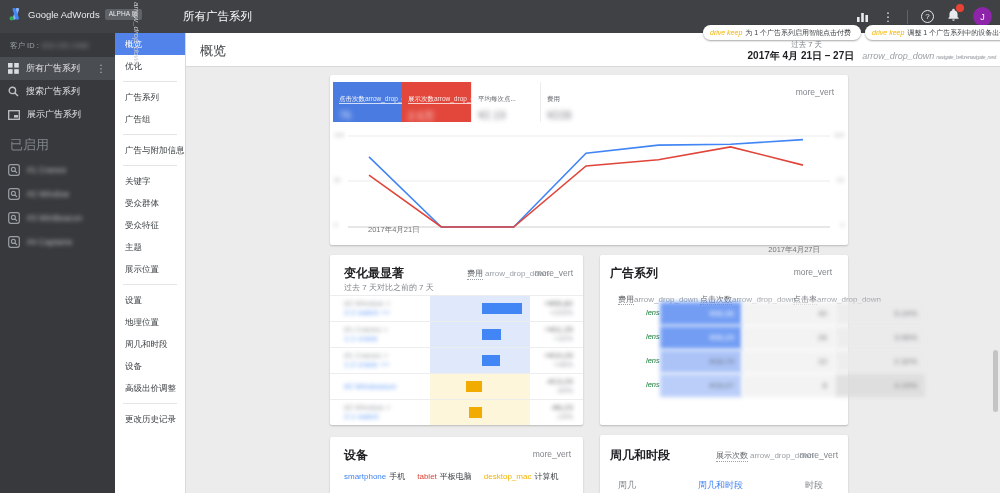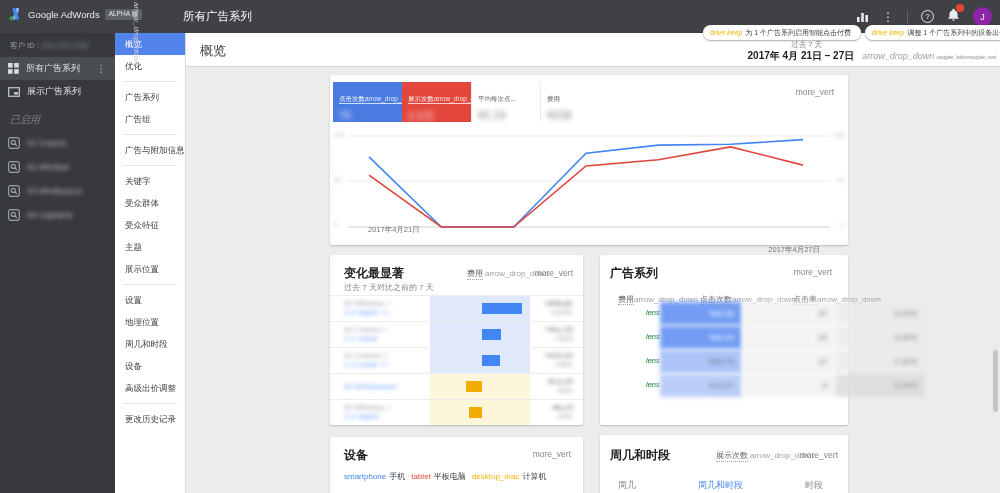--- a/index.html
+++ b/index.html
@@ -28,21 +28,21 @@
   .chip-ico { color:#f4b400; font-style:italic; font-size:7px; margin-right:3px; }
   .chip-label { color:#3c4043; font-size:7px; }
   .chip-suffix { color:#80868b; font-style:italic; font-size:7px; margin-left:3px; }
 
   
   .sidebar { position:absolute; left:0; top:33px; width:115px; height:460px; background:#37393c; z-index:9; }
   .cust { padding:8px 10px 6px; font-size:7.5px; color:#9aa0a6; display:flex; gap:3px; }
   .side-item { height:23px; display:flex; align-items:center; padding:0 8px; color:#dfe1e5; font-size:9px; gap:7px; position:relative; }
   .side-item.active { background:#4a4d51; }
   .side-item .kebab { position:absolute; right:9px; color:#bdc1c6; font-size:10px; }
-  .side-label { padding:10px 10px 4px; font-size:10px; color:#80868b;font-style:italic; }
+  .side-label { padding:10px 10px 4px; font-size:13px; color:#80868b; }
   .camp-item { height:24px; display:flex; align-items:center; padding:0 8px; gap:7px; color:#c9ccd1; font-size:8.5px; }
   .blur { filter:blur(2.2px); opacity:.85; }
   .blur2 { filter:blur(2.8px); opacity:.85; }
 
   
   .nav2 { position:absolute; left:115px; top:33px; width:71px; height:460px; background:#fff; border-right:1px solid #d9d9d9; z-index:9; }
   .nav2-item { height:22px; line-height:22px; padding-left:10px; font-size:8.5px; color:#3c4043; white-space:nowrap; overflow:hidden; }
   .nav2-item.active { background:#5183ea; color:#fff; }
   .nav2-div { height:1px; background:#e4e4e4; margin:4px 8px; }
 
@@ -96,21 +96,21 @@
   
   #campaigns-card { left:600px; top:255px; width:248px; height:170px; overflow:visible; }
   .cmp-head { position:absolute; top:33px; left:0; width:283px; height:12px; }
   .cmp-col { position:absolute; top:0; text-align:right; white-space:nowrap; }
   .cmp-row { position:absolute; left:0; width:283px; height:23px;margin-left:42px; }
   .cmp-cell { position:absolute; top:0; height:23px; display:flex; align-items:center; justify-content:flex-end; padding-right:8px; font-size:8px; color:#5f6368; }
   .lens { position:absolute; left:4px; top:6px; font-size:7.5px; font-style:italic; color:#188038; }
 
   
   #devices-card { left:330px; top:437px; width:253px; height:70px; }
-  .dev-legend { position:absolute; left:14px; top:34px; display:flex; gap:6px; font-size:8px; align-items:flex-start; white-space:nowrap; }
+  .dev-legend { position:absolute; left:14px; top:34px; display:flex; gap:12px; font-size:8px; align-items:flex-start; white-space:nowrap; }
   .dev-ico { font-size:8px; margin-right:3px; }
   .dev-lab { color:#3c4043; }
 
   
   #schedule-card { left:600px; top:435px; width:248px; height:72px; }
   .sch-ctrl { position:absolute; right:34px; top:15px; display:flex; gap:2px; align-items:baseline; }
   .sch-tabs { position:absolute; left:18px; top:44px; width:205px; display:flex; justify-content:space-between; font-size:9px; }
   .sch-tab { color:#80868b; }
   .sch-tab.active { color:#4285f4; }
 
@@ -174,20 +174,27 @@
     </div>
     <div class="side-item active">
       <svg width="11" height="11" viewBox="0 0 11 11">
         <rect x="0" y="0" width="4.6" height="4.6" fill="#dadce0"></rect>
           <rect x="6.2" y="0" width="4.6" height="4.6" fill="#dadce0"></rect>
         <rect x="0" y="6.2" width="4.6" height="4.6" fill="#dadce0"></rect>
           <rect x="6.2" y="6.2" width="4.6" height="4.6" fill="#dadce0"></rect>
       </svg>
       <span>所有广告系列</span>
       <span class="kebab">⋮</span>
+    </div>
+    <div class="side-item">
+      <svg width="11" height="11" viewBox="0 0 11 11">
+        <circle cx="4.4" cy="4.4" r="3.2" fill="none" stroke="#bdc1c6" stroke-width="1.4"></circle>
+          <line x1="6.9" y1="6.9" x2="10" y2="10" stroke="#bdc1c6" stroke-width="1.4"></line>
+      </svg>
+      <span>搜索广告系列</span>
     </div>
     <div class="side-item">
       <svg width="12" height="10" viewBox="0 0 12 10">
         <rect x="0.7" y="0.7" width="10.6" height="8.6" fill="none" stroke="#bdc1c6" stroke-width="1.3"></rect>
           <rect x="6" y="5" width="4" height="2.6" fill="#bdc1c6"></rect>
       </svg>
       <span>展示广告系列</span>
     </div>
     <div class="side-label">已启用</div>
     <div class="camp-item">

